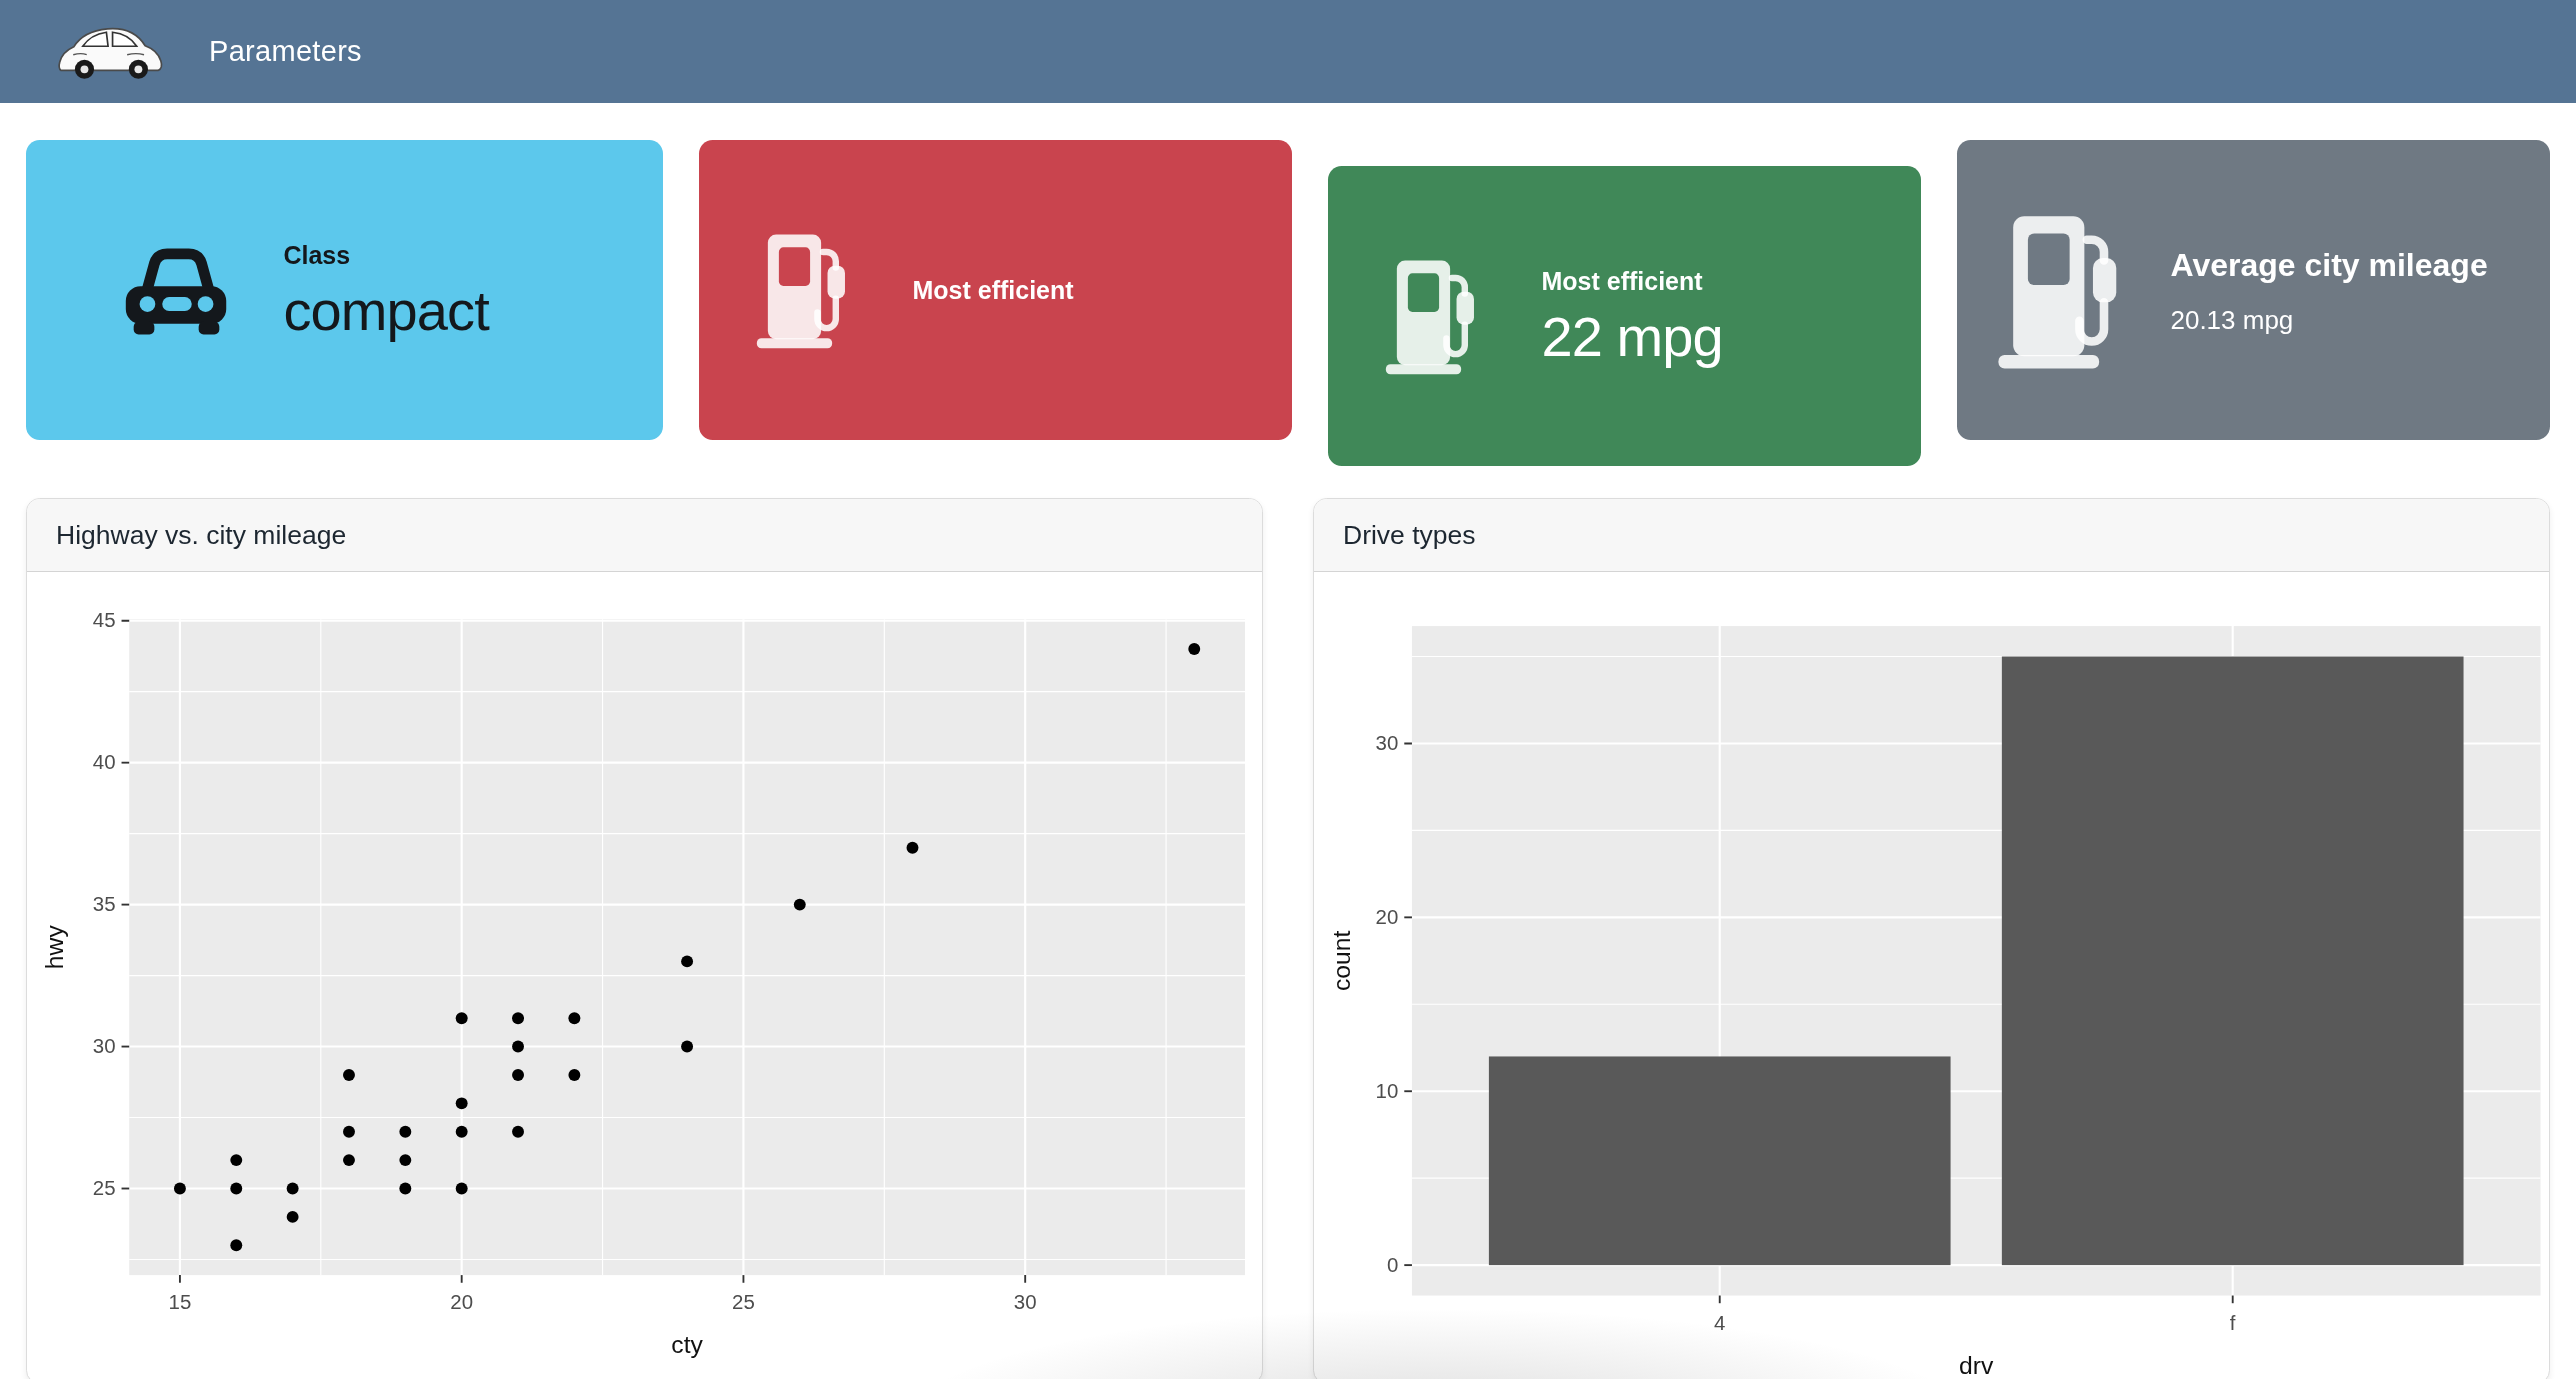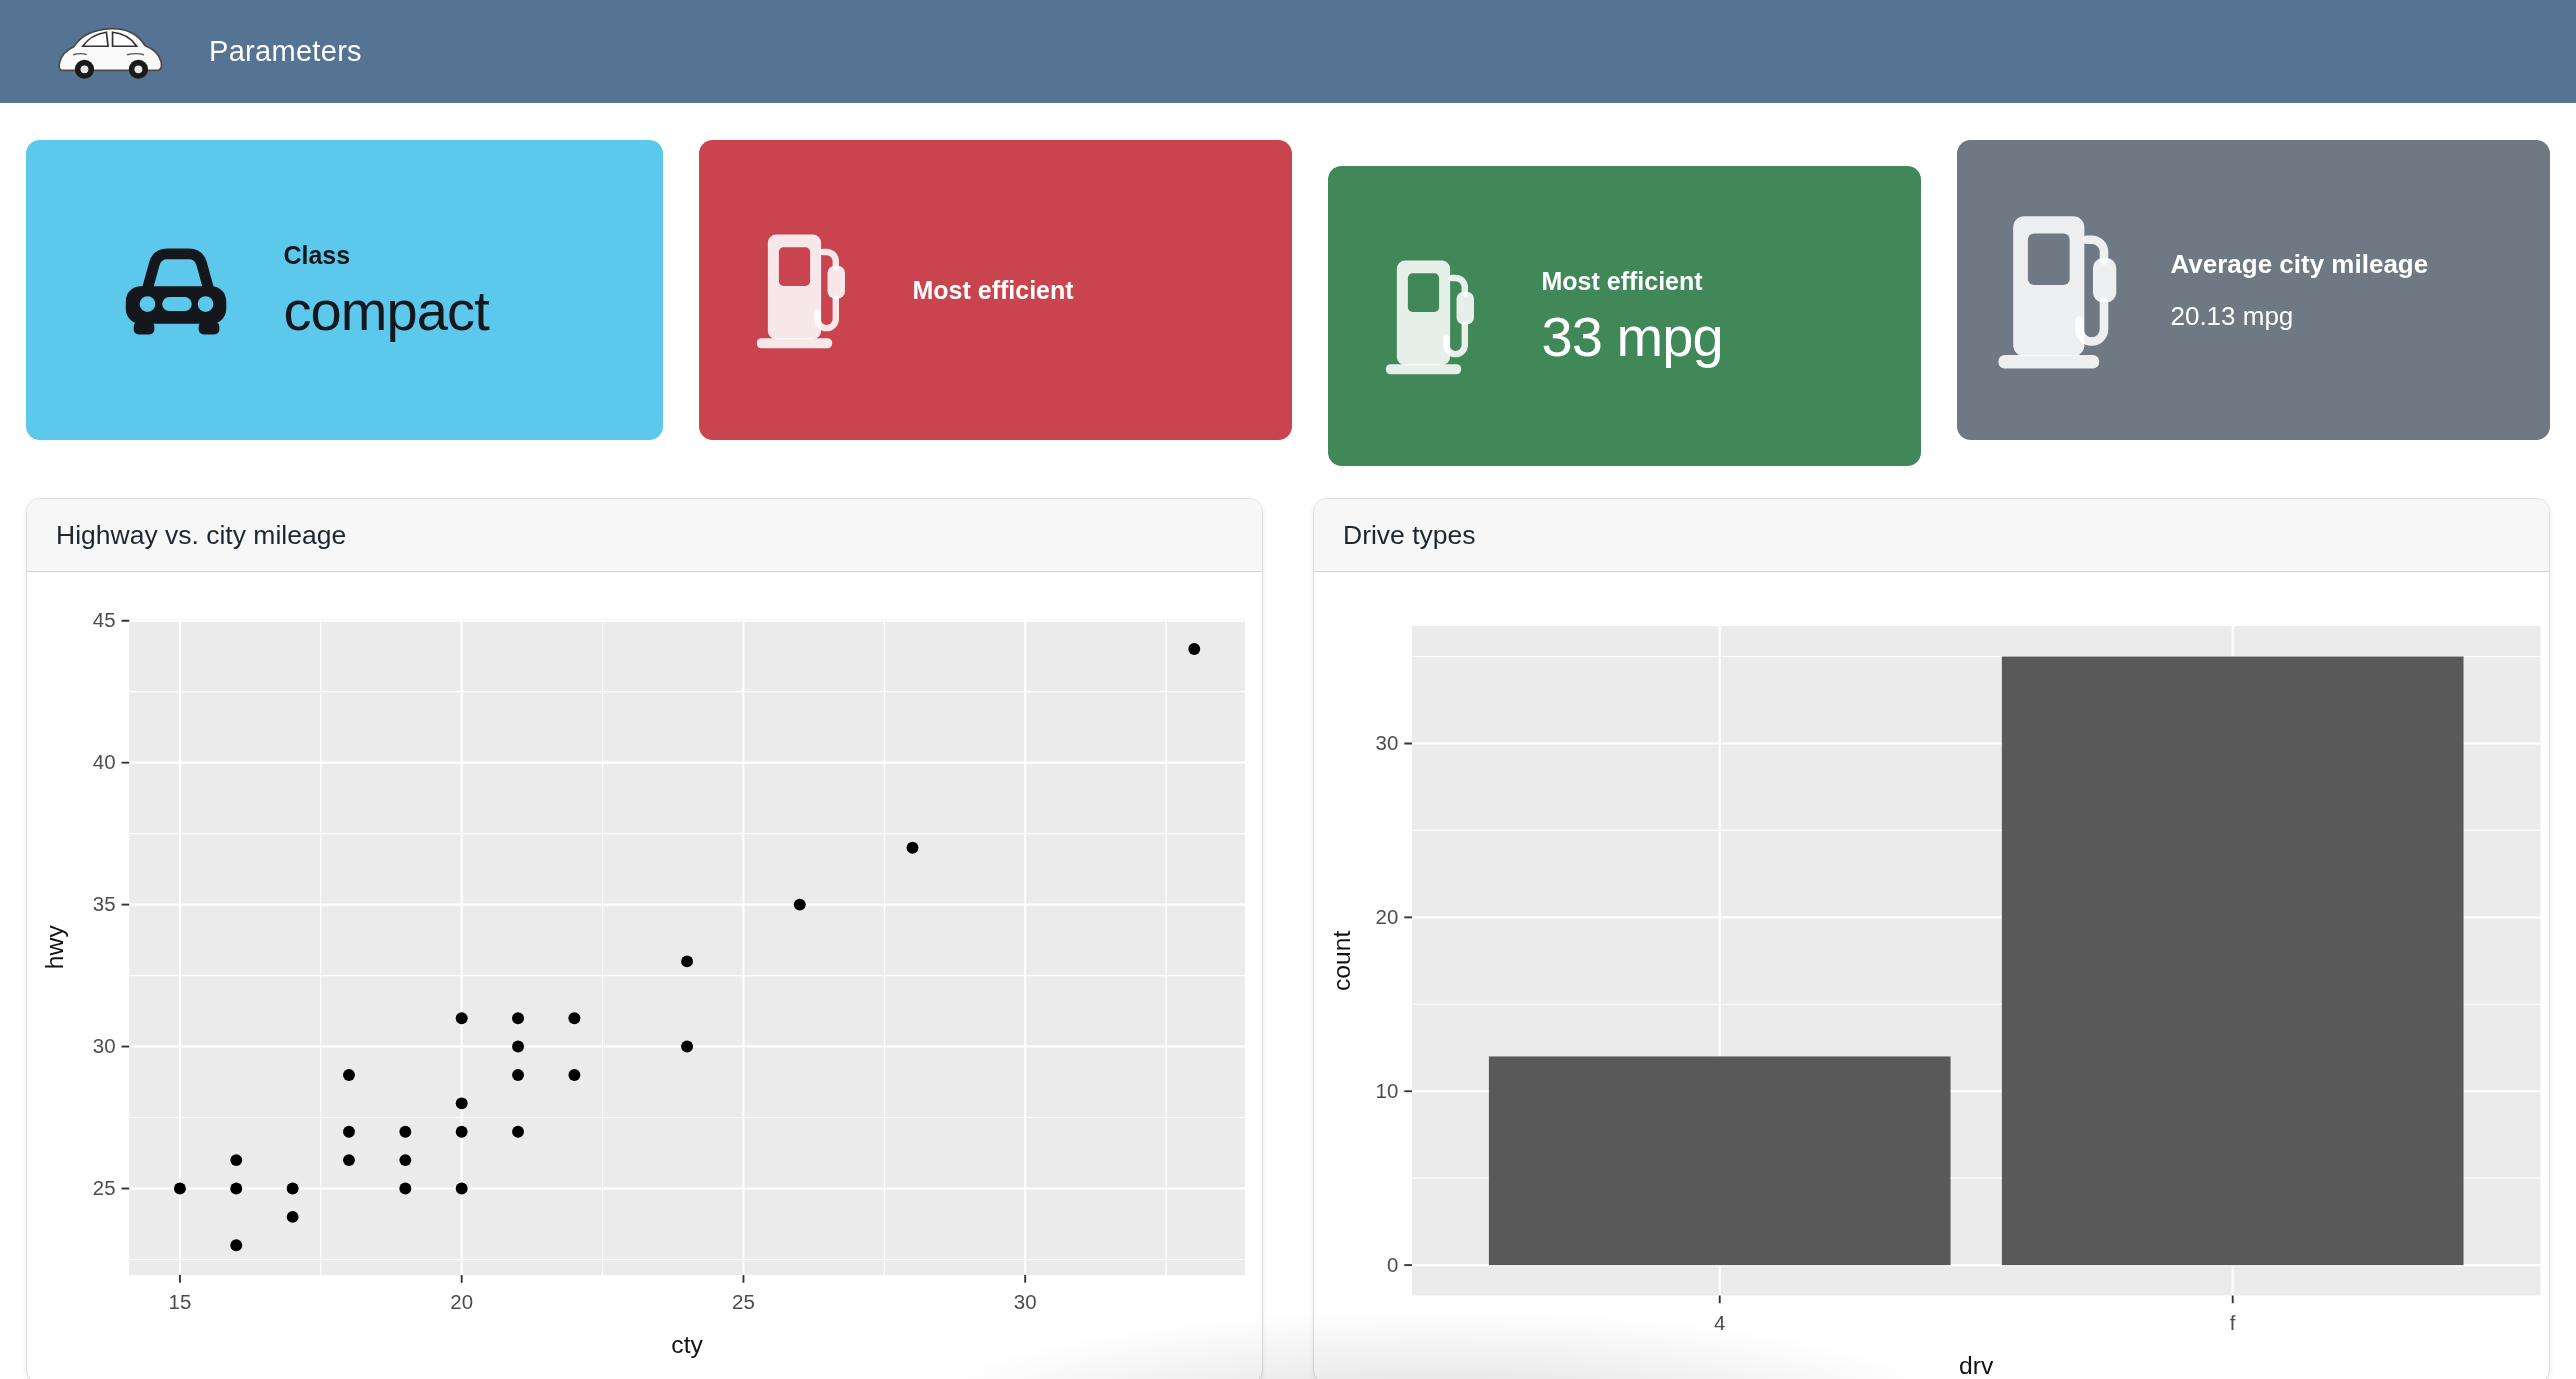--- a/index.html
+++ b/index.html
@@ -15,21 +15,21 @@
   .vb-row{display:flex;gap:36px;margin:37px 26px 0 26px;}
   .value-box{flex:1;height:300px;border-radius:13.7px;display:flex;align-items:center;box-sizing:border-box;}
   .vb-icon{width:36%;display:flex;align-items:center;justify-content:center;}
   .vb-text{flex:1;display:flex;flex-direction:column;justify-content:center;padding-right:20.5px;}
   .vb-title{font-size:25px;font-weight:600;line-height:1.2;}
   .vb-value{font-size:56px;font-weight:400;line-height:1.05;margin-top:12px;letter-spacing:-0.9px;}
   .vb-class{background:#5cc8ec;color:#14181c;padding-left:44px;}
   .vb-danger{background:#c9444e;color:#ffffff;}
   .vb-success{background:#408858;color:#ffffff;margin-top:26px;}
   .vb-secondary{background:#6f7983;color:#ffffff;}
-  .vb-secondary .vb-title{font-size:26px;}
+  .vb-secondary .vb-title{font-size:32px;}
   .vb-secondary .vb-value{font-size:26px;font-weight:500;margin-top:23px;letter-spacing:0;}
   .vb-class .vb-icon svg{width:128px;height:auto;}
   .vb-danger .vb-icon svg,.vb-success .vb-icon svg{width:101px;height:auto;}
   .vb-secondary .vb-icon svg{width:135px;height:auto;}
   .pump-light{fill:rgba(255,255,255,0.87);}
   .pump-stroke{stroke:rgba(255,255,255,0.87);fill:none;}
   .vb-danger .pump-window{fill:#c9444e;}
   .vb-success .pump-window{fill:#408858;}
   .vb-secondary .pump-window{fill:#6f7983;}
   .car-ink{fill:#14181c;}
@@ -110,21 +110,21 @@
           <rect class="pump-light" x="2" y="119" width="82" height="11" rx="5"></rect>
           <rect class="pump-light" x="14" y="6" width="58" height="114" rx="9"></rect>
           <rect class="pump-window" x="26" y="20" width="34" height="42" rx="5"></rect>
           <path class="pump-stroke" d="M88 42 v-7 a10 10 0 0 0 -10 -10 h-4" stroke-width="7" stroke-linecap="round"></path>
           <rect class="pump-light" x="79" y="40" width="19" height="36" rx="8"></rect>
           <path class="pump-stroke" d="M88 76 v22 a10 10 0 0 1 -20 0 v-7" stroke-width="7" stroke-linecap="round"></path>
         </svg>
       </span>
       <span class="vb-text">
         <span class="vb-title">Most efficient</span>
-        <span class="vb-value">33 mpg</span>
+        <span class="vb-value">22 mpg</span>
       </span>
     </div>
 
     <div class="value-box vb-secondary">
       <span class="vb-icon">
         <svg viewBox="0 0 110 132" aria-hidden="true">
           <rect class="pump-light" x="2" y="119" width="82" height="11" rx="5"></rect>
           <rect class="pump-light" x="14" y="6" width="58" height="114" rx="9"></rect>
           <rect class="pump-window" x="26" y="20" width="34" height="42" rx="5"></rect>
           <path class="pump-stroke" d="M88 42 v-7 a10 10 0 0 0 -10 -10 h-4" stroke-width="7" stroke-linecap="round"></path>

